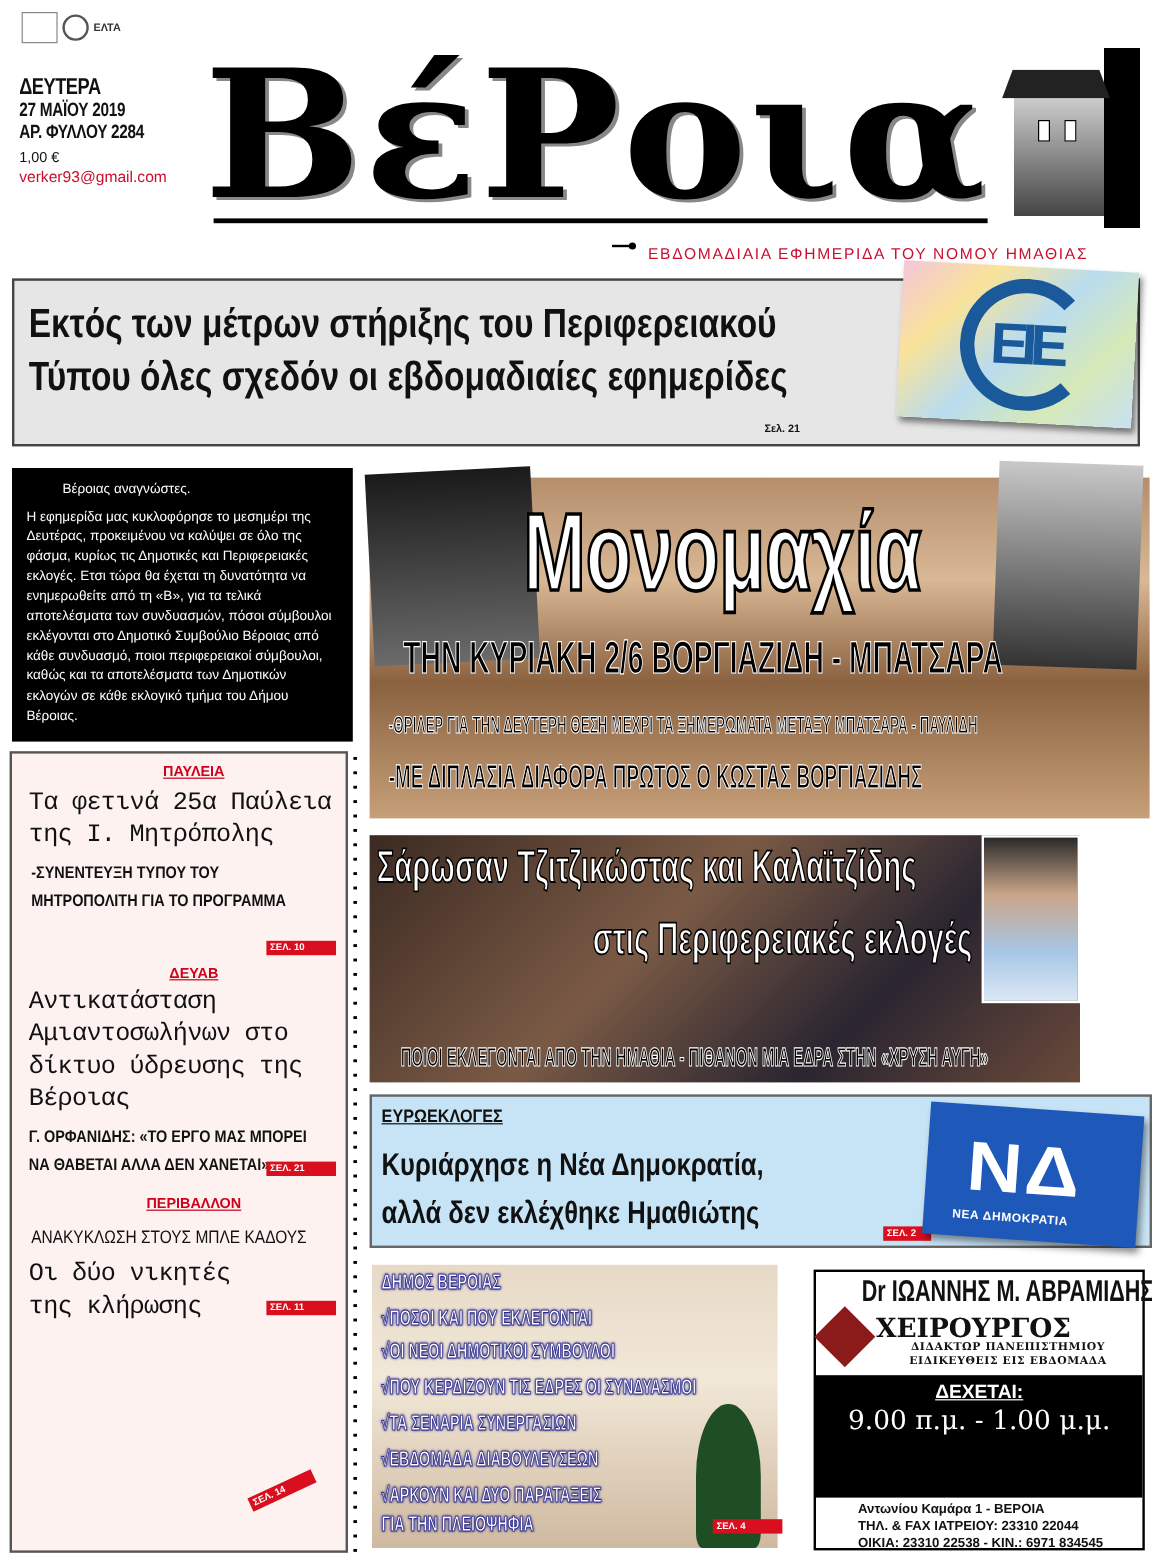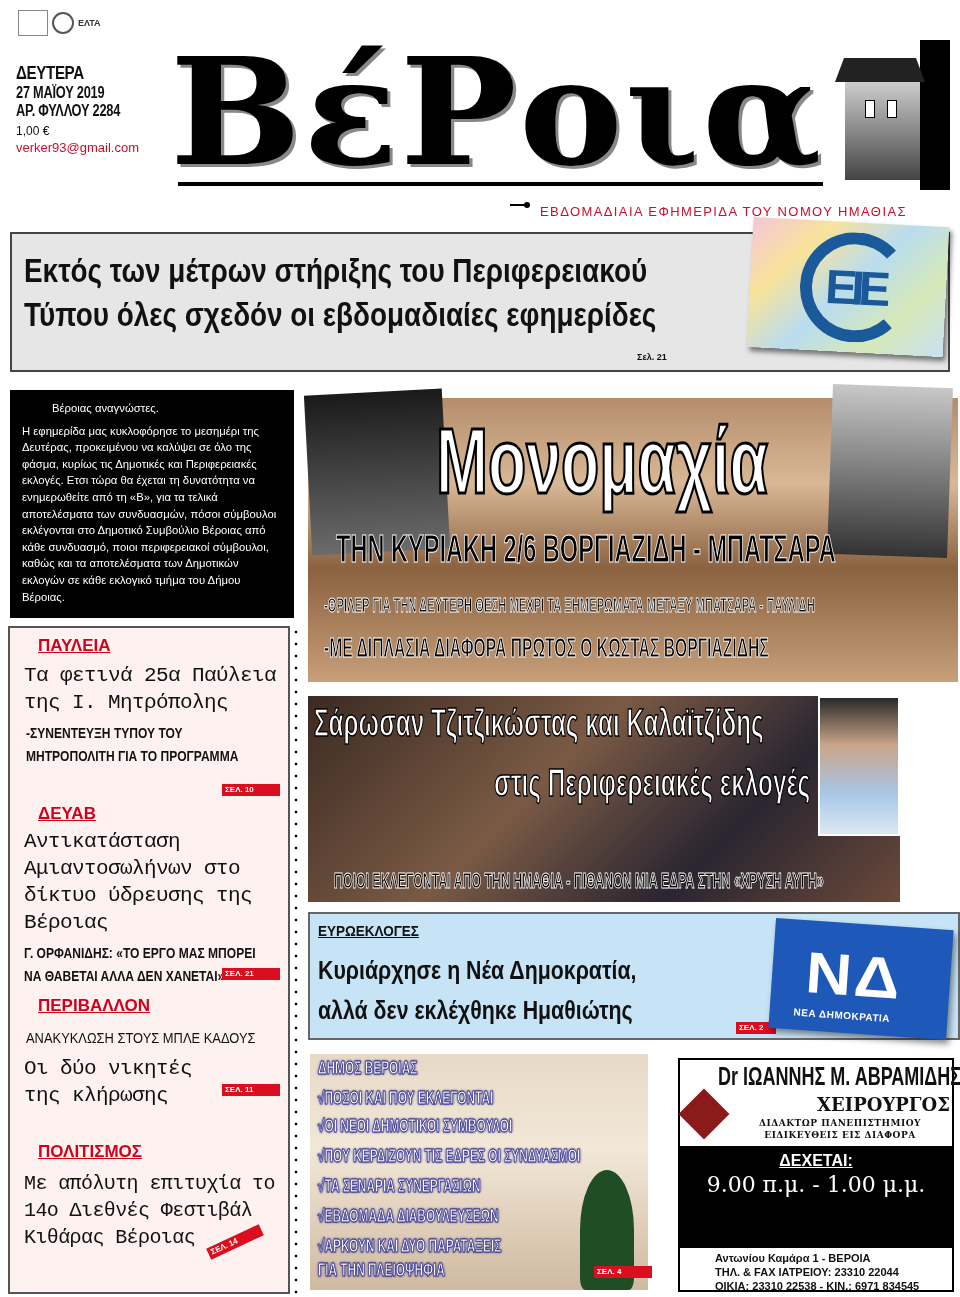--- a/index.html
+++ b/index.html
@@ -36,21 +36,21 @@
   .banner .page { position:absolute; left: 625px; top: 118px; font-size: 9px; font-weight: bold; }
   .banner .logo-card { position:absolute; left: 738px; top: -12px; width: 196px; height: 130px; background: linear-gradient(135deg,#f4c6d9 0%,#f9e39a 25%,#b9dcef 50%,#d6e9b8 75%,#c7e1f2 100%); transform: rotate(3deg); box-shadow: 3px 4px 5px rgba(0,0,0,0.5); }
   .logo-card .eie { position:absolute; left: 50px; top: 10px; width: 110px; height: 110px; border: 12px solid #1a5a9a; border-radius: 50%; border-right-color: transparent; display:flex; align-items:center; justify-content:center; font-weight: bold; font-size: 48px; color: #1a5a9a; font-family:"Liberation Sans", sans-serif; letter-spacing:-6px; }
 
   
   .notice { left: 10px; top: 390px; width: 284px; height: 228px; background: #000; color: #fff; padding: 10px 12px; font-size: 11.3px; line-height: 16.6px; }
   .notice .greet { margin-left: 30px; margin-bottom: 6px; }
   .sidebar { left: 8px; top: 626px; width: 282px; height: 668px; background: #fdf2f0; border: 2px solid #555; }
   .dots { left: 293px; top: 626px; width: 6px; height: 668px; background-image: radial-gradient(circle, #000 1.5px, transparent 1.6px); background-size: 6px 12px; }
   .side-item { position:absolute; left: 10px; width: 265px; }
-  .kicker { font-size: 17px; font-weight: bold; color: #d0021b; text-decoration: underline; margin-left: 18px; }
+  .kicker { font-size: 12px; font-weight: bold; color: #d0021b; text-decoration: underline; margin-left: 18px; text-align: center; }
   .side-title { font-size: 21px; line-height: 27px; font-weight: normal; color: #111; font-family:Liberation Mono, monospace; letter-spacing:-0.6px; }
   .side-sub { font-size: 14px; line-height: 23px; font-weight: bold; transform: scaleX(0.86); transform-origin: left; white-space: nowrap; }
   .pg-tag { position:absolute; width: 58px; height: 12px; background: #d90f1f; color: #fff; font-size: 8px; font-weight: bold; padding-left: 3px; line-height: 12px; }
 
   
   .mono { left: 308px; top: 398px; width: 650px; height: 284px; background: linear-gradient(180deg,#b58e6c 0%,#d9b896 30%,#8b6240 60%,#c79f79 100%); }
   .mono .person-l { position:absolute; left:0; top:-6px; width:138px; height:160px; background: linear-gradient(#1a1a1a,#6b6b6b); transform: rotate(-3deg); }
   .mono .person-r { position:absolute; right:8px; top:-12px; width:120px; height:170px; background: linear-gradient(#c8c8c8,#333); transform: rotate(2deg); }
   .mono .word { position:absolute; left: 128px; top: 8px; font-size: 92px; font-weight: bold; color: #fff; -webkit-text-stroke: 3px #000; transform: scaleX(0.68); transform-origin:left; white-space:nowrap; font-family:"Liberation Sans", sans-serif; line-height: 110px; }
   .poster-line { position:absolute; color: #000; font-weight: bold; white-space: nowrap; -webkit-text-stroke: 1px #fff; font-family:"Liberation Sans", sans-serif; }
@@ -71,21 +71,21 @@
   .nd .mark { position:absolute; left: 38px; top: 18px; font-size: 58px; color: #fff; font-weight: bold; letter-spacing: 2px; transform: scaleX(1.1); }
   .nd .name { position:absolute; left: 24px; bottom: 12px; font-size: 10px; color: #fff; font-weight: bold; letter-spacing: 0.5px; }
 
   .dimos { left: 310px; top: 1054px; width: 338px; height: 236px; background: linear-gradient(180deg,#e7d9c6 0%,#f2e8d8 40%,#cfb9a0 100%); }
   .dimos .tree { position:absolute; right: 14px; bottom: 0; width: 54px; height: 120px; background: #1f4d24; border-radius: 50% 50% 10% 10%; }
   .dimos .row { position:absolute; left: 8px; color: #fff; font-weight: bold; font-size: 18px; -webkit-text-stroke: 0.8px #2b2a8a; text-shadow: 0 0 3px #2b2a8a, 0 0 3px #2b2a8a; transform: scaleX(0.66); transform-origin:left; white-space:nowrap; }
 
   .ad { left: 678px; top: 1058px; width: 276px; height: 234px; border: 2px solid #000; background: #fff; }
   .ad .name { position:absolute; left: 0; top: 2px; width: 100%; text-align: center; font-size: 25px; font-weight: bold; transform: scaleX(0.72); white-space: nowrap; }
   .ad .caduceus { position:absolute; left: 6px; top: 36px; width: 36px; height: 36px; background: #8b1a1a; transform: rotate(45deg); }
-  .ad .spec { position:absolute; left: 50px; top: 34px; width: 220px; text-align: right; font-family: "DejaVu Serif", serif; font-size: 18px; font-weight: bold; }
+  .ad .spec { position:absolute; left: 50px; top: 34px; width: 220px; text-align: left; font-family: "DejaVu Serif", serif; font-size: 22px; font-weight: bold; }
   .ad .cred { position:absolute; left: 50px; width: 220px; text-align: center; font-family: "DejaVu Serif", serif; font-size: 9px; font-weight:bold; letter-spacing: 0.5px; }
   .ad .hours { position:absolute; left: 0; top: 86px; width: 100%; height: 102px; background: #000; color: #fff; text-align:center; }
   .ad .hours .h { font-size: 16px; font-weight: bold; text-decoration: underline; margin-top: 6px; }
   .ad .hours .t { font-family: "DejaVu Serif", serif; font-size: 22px; line-height: 30px; }
   .ad .addr { position:absolute; left: 0; width: 100%; text-align:left; font-size: 11px; font-weight: bold; margin-left: 35px; }
 </style>
 </head>
 <body>
 
 <div class="abs stamps">
@@ -154,24 +154,20 @@
   </div>
   <div class="pg-tag" style="left:212px;top:340px">ΣΕΛ. 21</div>
 
   <div class="side-item" style="top:368px">
     <div class="kicker">ΠΕΡΙΒΑΛΛΟΝ</div>
     <div class="side-sub" style="margin-top:10px;margin-left:6px;font-weight:normal;font-size:15px">ΑΝΑΚΥΚΛΩΣΗ ΣΤΟΥΣ ΜΠΛΕ ΚΑΔΟΥΣ</div>
     <div class="side-title" style="margin-top:6px;margin-left:4px;width:200px">Οι δύο νικητές της κλήρωσης</div>
   </div>
   <div class="pg-tag" style="left:212px;top:456px">ΣΕΛ. 11</div>
 
-  <div class="side-item" style="top:514px">
-    <div class="kicker">ΠΟΛΙΤΙΣΜΟΣ</div>
-    <div class="side-title" style="margin-top:8px;margin-left:4px;font-size:20px">Με απόλυτη επιτυχία το 14ο Διεθνές Φεστιβάλ Κιθάρας Βέροιας</div>
-  </div>
   <div class="pg-tag" style="left:196px;top:608px;transform:rotate(-25deg)">ΣΕΛ. 14</div>
 </div>
 <div class="abs dots"></div>
 
 <div class="abs mono">
   <div class="person-l"></div>
   <div class="person-r"></div>
   <div class="word">Μονομαχία</div>
   <div class="poster-line l1">ΤΗΝ ΚΥΡΙΑΚΗ 2/6 ΒΟΡΓΙΑΖΙΔΗ - ΜΠΑΤΣΑΡΑ</div>
   <div class="poster-line l2">-ΘΡΙΛΕΡ ΓΙΑ ΤΗΝ ΔΕΥΤΕΡΗ ΘΕΣΗ  ΜΕΧΡΙ ΤΑ ΞΗΜΕΡΩΜΑΤΑ ΜΕΤΑΞΥ ΜΠΑΤΣΑΡΑ - ΠΑΥΛΙΔΗ</div>
@@ -209,21 +205,21 @@
   <div class="row" style="top:182px">√ΑΡΚΟΥΝ ΚΑΙ ΔΥΟ ΠΑΡΑΤΑΞΕΙΣ</div>
   <div class="row" style="top:206px"> ΓΙΑ ΤΗΝ ΠΛΕΙΟΨΗΦΙΑ</div>
   <div class="pg-tag" style="left:284px;top:212px;width:58px">ΣΕΛ. 4</div>
 </div>
 
 <div class="abs ad">
   <div class="name">Dr ΙΩΑΝΝΗΣ Μ. ΑΒΡΑΜΙΔΗΣ</div>
   <div class="caduceus"></div>
   <div class="spec">ΧΕΙΡΟΥΡΓΟΣ</div>
   <div class="cred" style="top:58px">ΔΙΔΑΚΤΩΡ ΠΑΝΕΠΙΣΤΗΜΙΟΥ</div>
-  <div class="cred" style="top:70px">ΕΙΔΙΚΕΥΘΕΙΣ ΕΙΣ ΔΙΑΦΟΡΑ</div>
+  <div class="cred" style="top:70px">ΕΙΔΙΚΕΥΘΕΙΣ ΕΙΣ ΕΒΔΟΜΑΔΑ</div>
   <div class="hours">
     <div class="h">ΔΕΧΕΤΑΙ:</div>
     <div class="t">9.00 π.μ. - 1.00 μ.μ.</div>
   </div>
   <div class="addr" style="top:192px">Αντωνίου Καμάρα 1 - ΒΕΡΟΙΑ</div>
   <div class="addr" style="top:206px">ΤΗΛ. &amp; FAX ΙΑΤΡΕΙΟΥ: 23310 22044</div>
   <div class="addr" style="top:220px">ΟΙΚΙΑ: 23310 22538 - ΚΙΝ.: 6971 834545</div>
 </div>
 
 </body></html>

